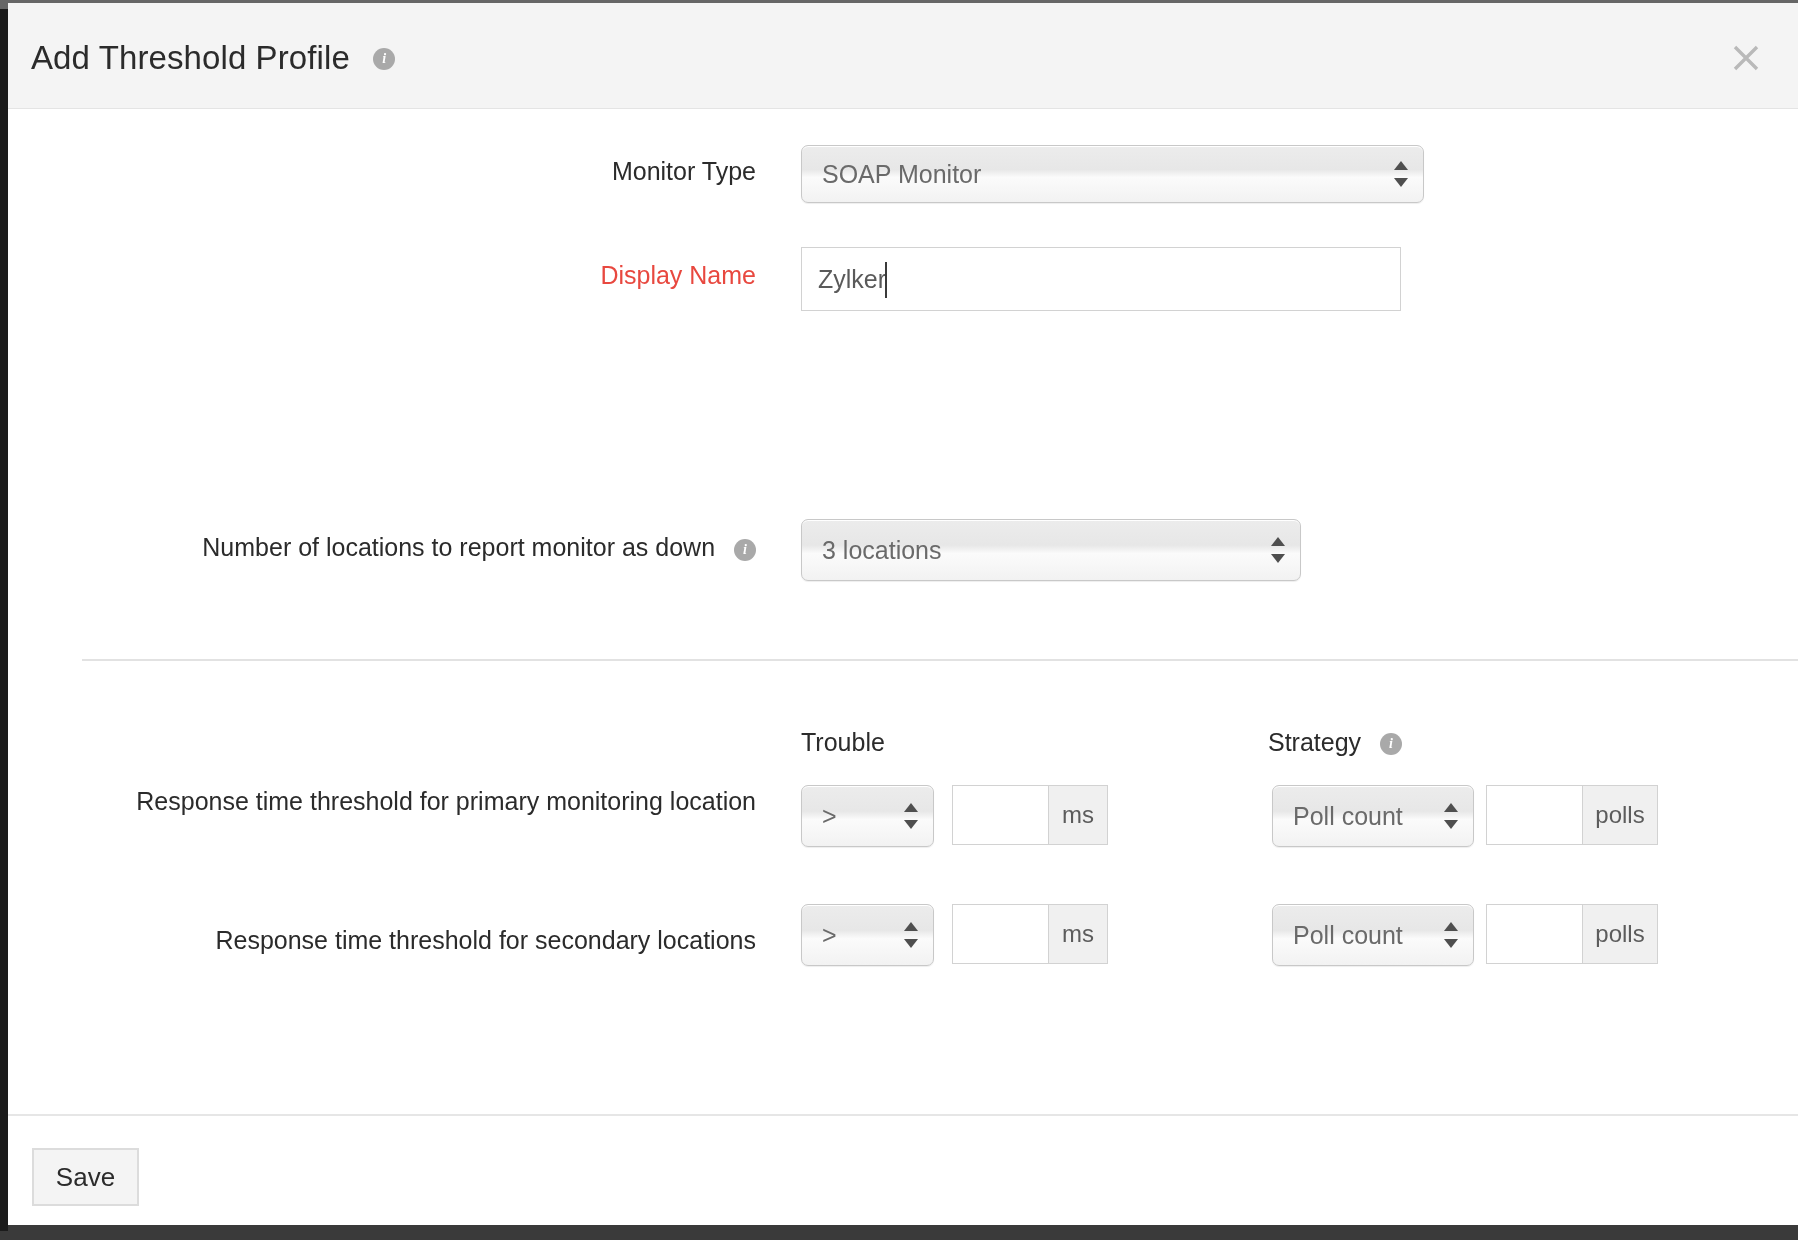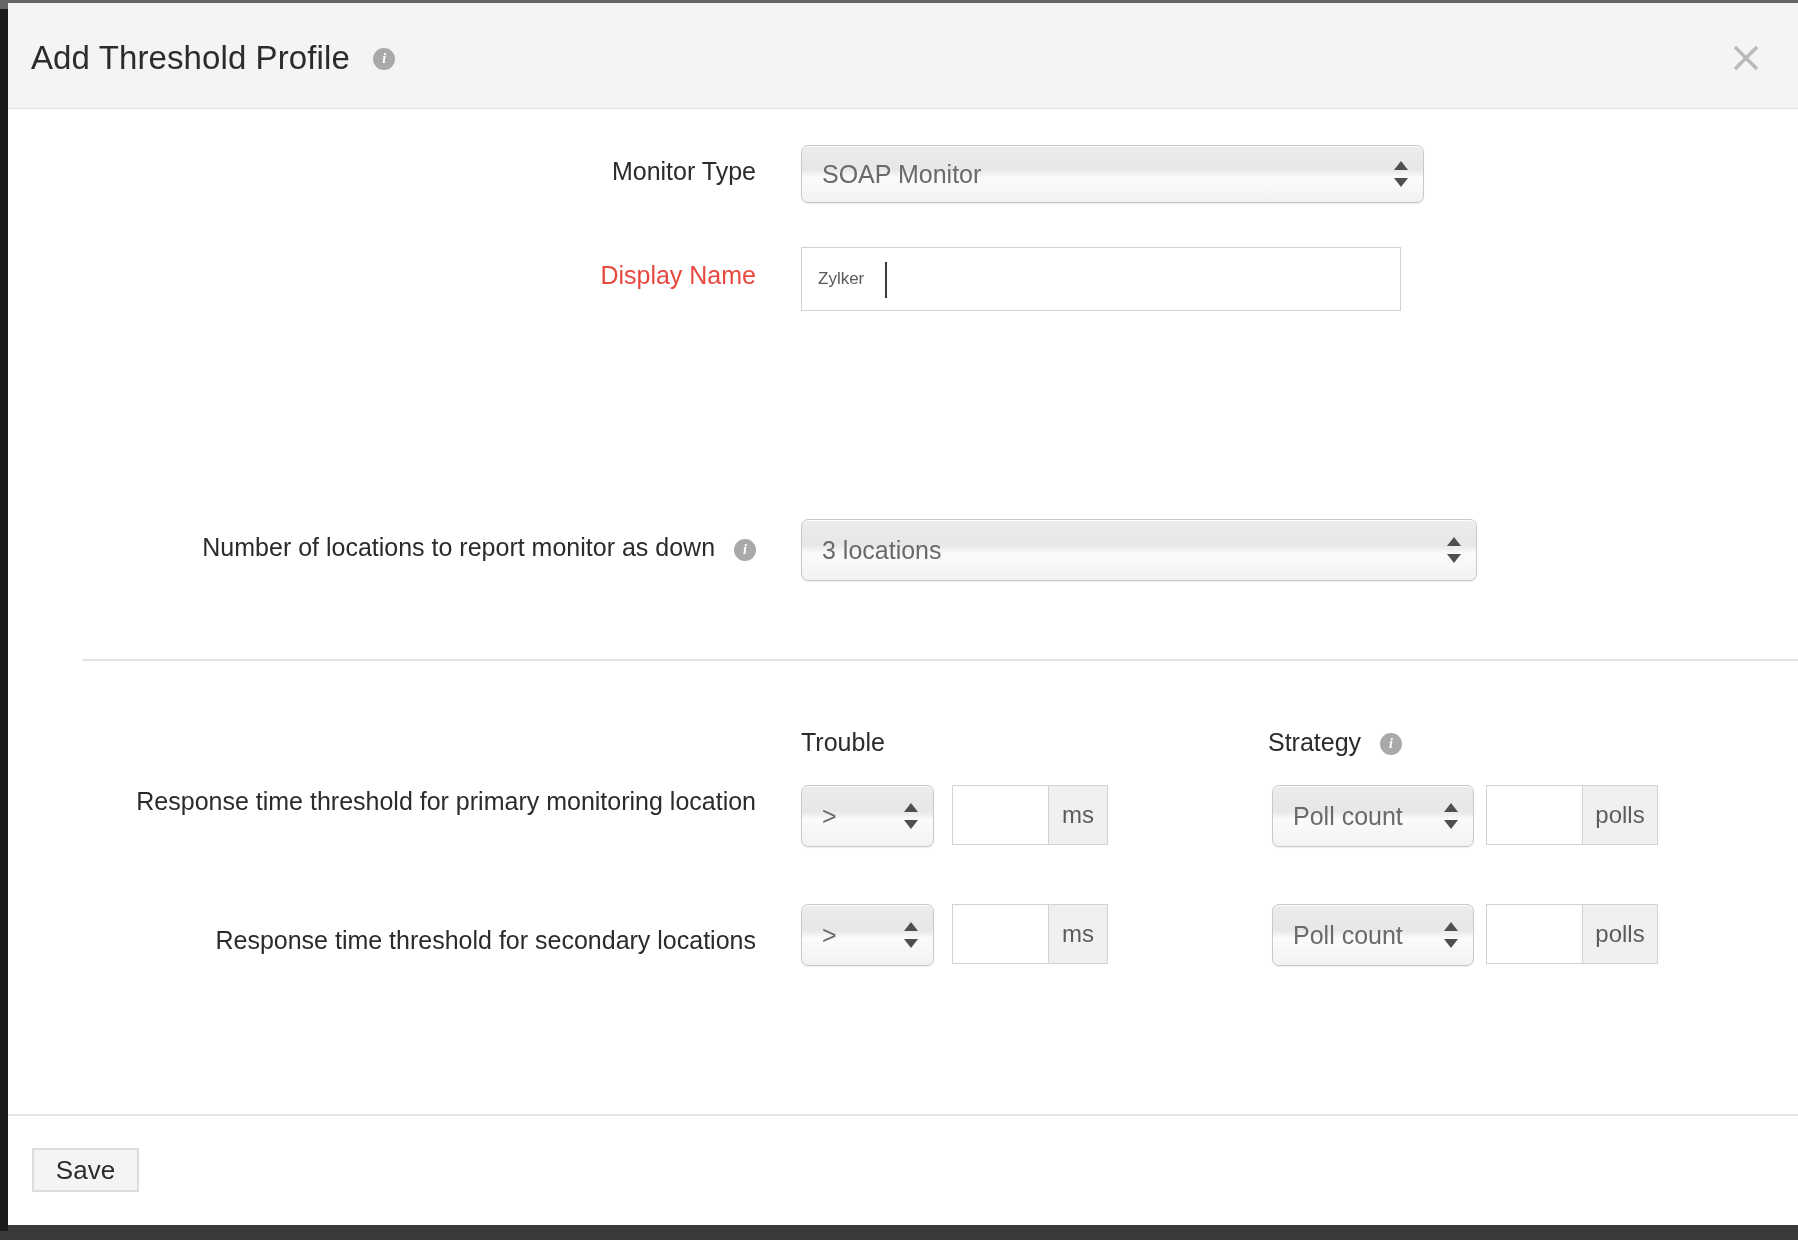--- a/index.html
+++ b/index.html
@@ -157,21 +157,21 @@
     bottom: 0;
     border-top: 9px solid #4f4f4f;
   }
 
   
   .txt {
     position: absolute;
     box-sizing: border-box;
     background: #ffffff;
     border: 1px solid #d2d2d2;
-    font-size: 17px;
+    font-size: 25px;
     color: #5a5a5a;
     padding: 0 16px;
     outline: none;
     font-family: "Liberation Sans", sans-serif;
   }
   .txt::placeholder { color: #b5b5b5; }
 
   .caret {
     position: absolute;
     width: 2px;
@@ -241,21 +241,21 @@
     width: 1790px;
     height: 111px;
     background: #ffffff;
     border-top: 2px solid #e6e6e6;
   }
   .save-button {
     position: absolute;
     left: 24px;
     top: 32px;
     width: 107px;
-    height: 44px;
+    height: 58px;
     background: #f4f4f4;
     border: 2px solid #dcdcdc;
     color: #2b2b2b;
     font-size: 26px;
     font-family: "Liberation Sans", sans-serif;
     cursor: pointer;
     padding: 0;
   }
 </style>
 </head>
@@ -294,21 +294,21 @@
       <input class="txt" style="left: 757px; top: 0px; width: 600px; height: 64px;" value="Zylker">
       <div class="caret" style="left:841px; top:15px; height:36px;"></div>
     </div>
 
 
     <div class="field-row" style="top:410px;">
       <div class="field-label" style="top:14px;">
         <span>Number of locations to report monitor as down</span>
         <span class="info-icon" style="margin-left:12px; vertical-align:2px;">i</span>
       </div>
-      <div class="sel" style="left:757px; top:0; width:676px; height:62px;padding-left:40px;">
+      <div class="sel" style="left:757px; top:0; width:500px; height:62px;padding-left:40px;">
         <span class="sel-text">3 locations</span>
         <span class="sel-arrows"></span>
       </div>
     </div>
 
     <div class="section" style="top:537px;">
       <div class="section-rule"></div>
     </div>
 
     <div class="col-head" style="left:757px; top:619px;">Trouble</div>

